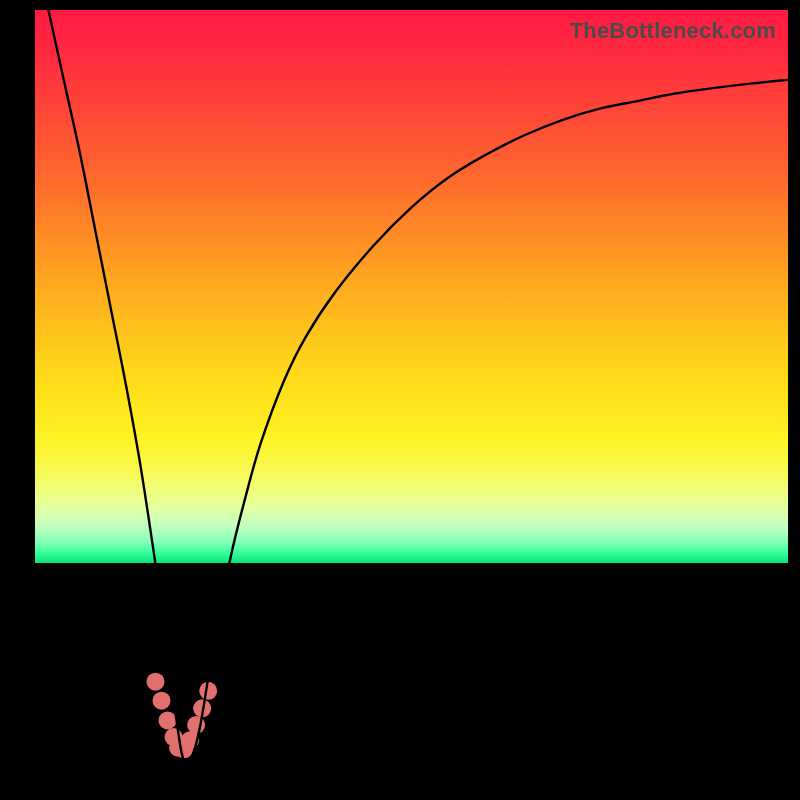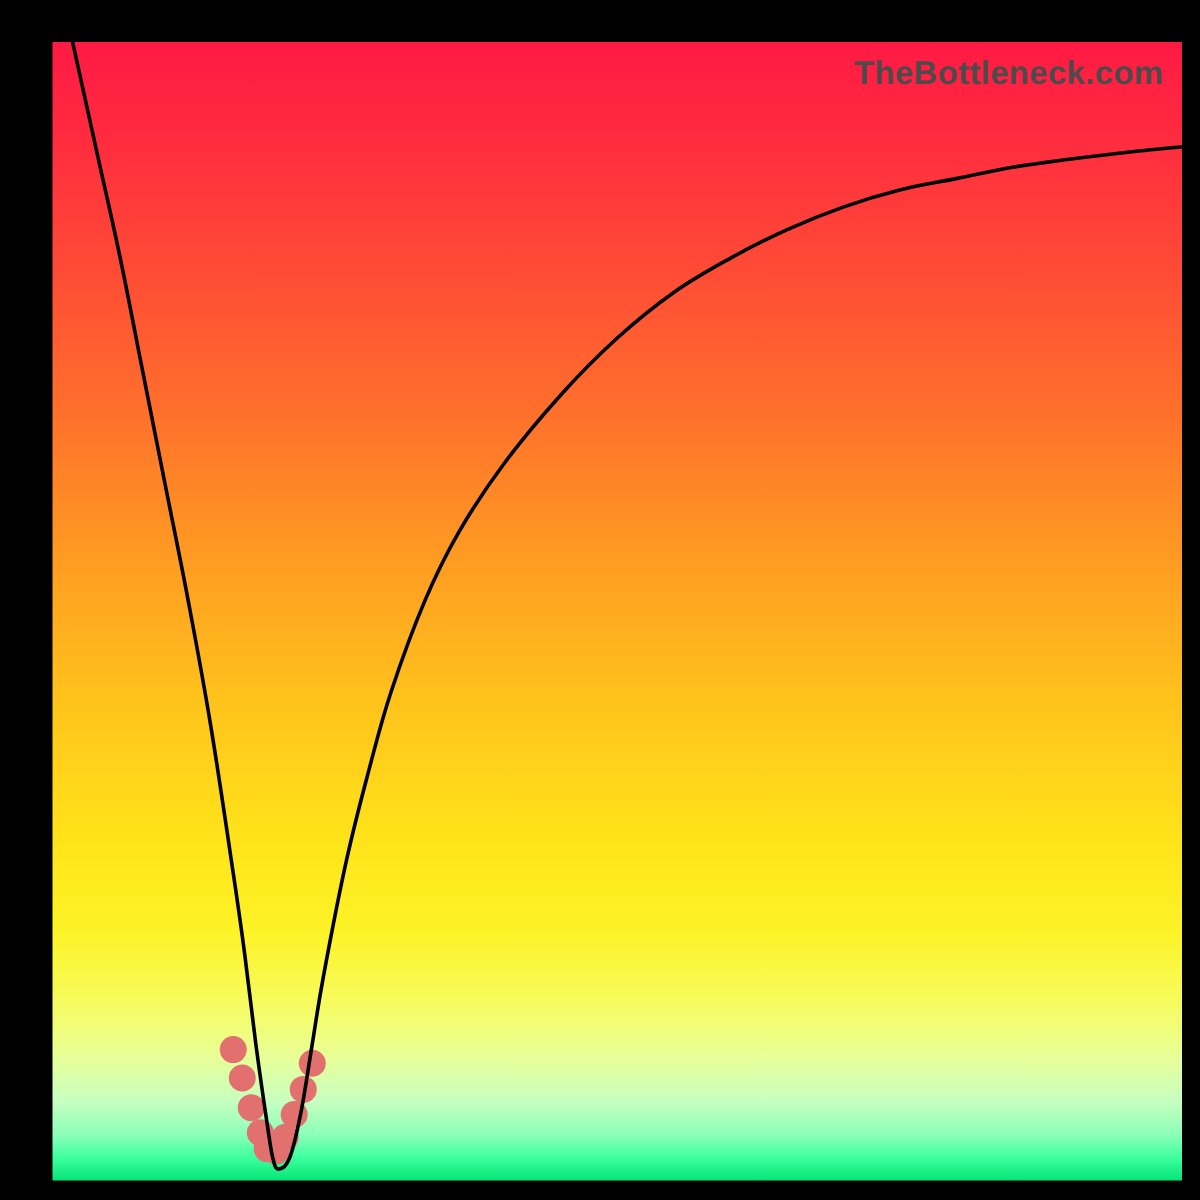--- a/index.html
+++ b/index.html
@@ -6,23 +6,23 @@
     margin: 0;
     padding: 0;
     width: 800px;
     height: 800px;
     background: #000;
     overflow: hidden;
   }
   .frame {
     position: absolute;
     left: 35px;
-    top: 28px;
+    top: 10px;
     width: 753px;
-    height: 759px;
+    height: 553px;
     background: linear-gradient(to bottom,
       #ff1a44 0%,
       #ff2a3f 8%,
       #ff4b36 20%,
       #ff6e2c 32%,
       #ff9a22 45%,
       #ffc31b 58%,
       #ffe31a 70%,
       #fdf326 78%,
       #f7fb5a 84%,

